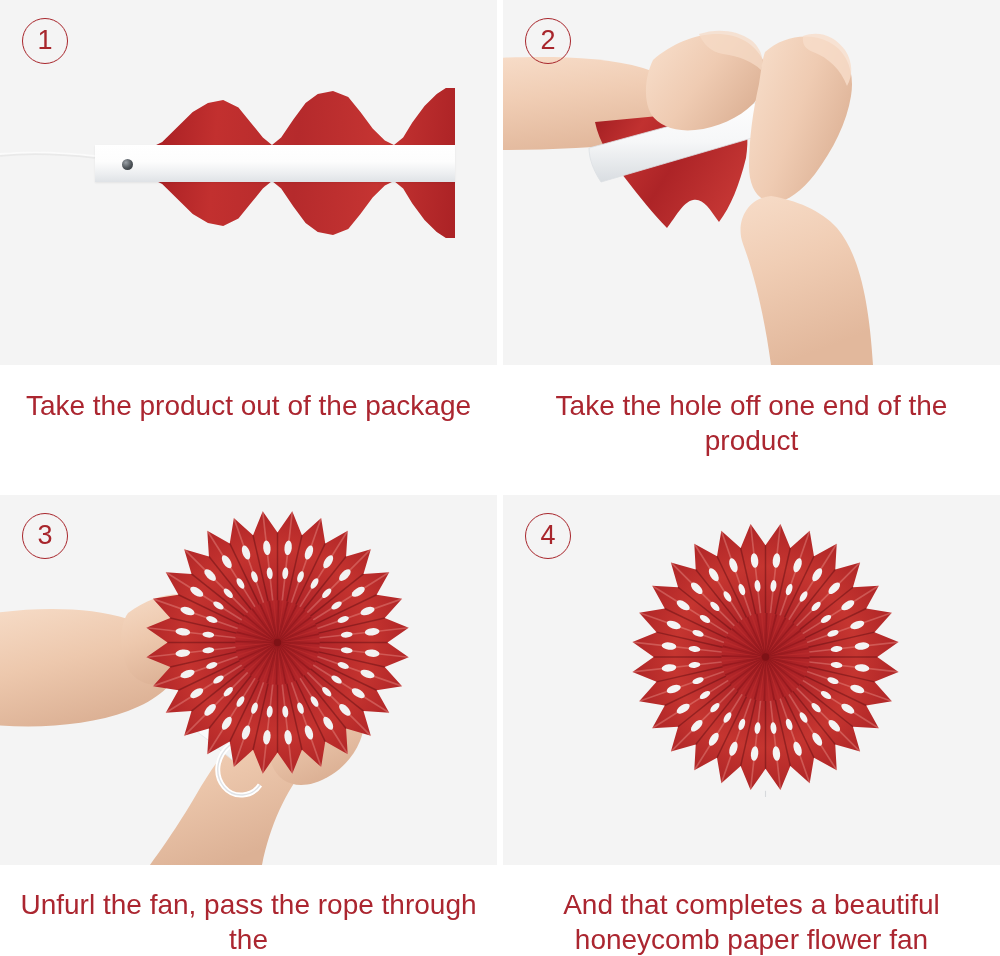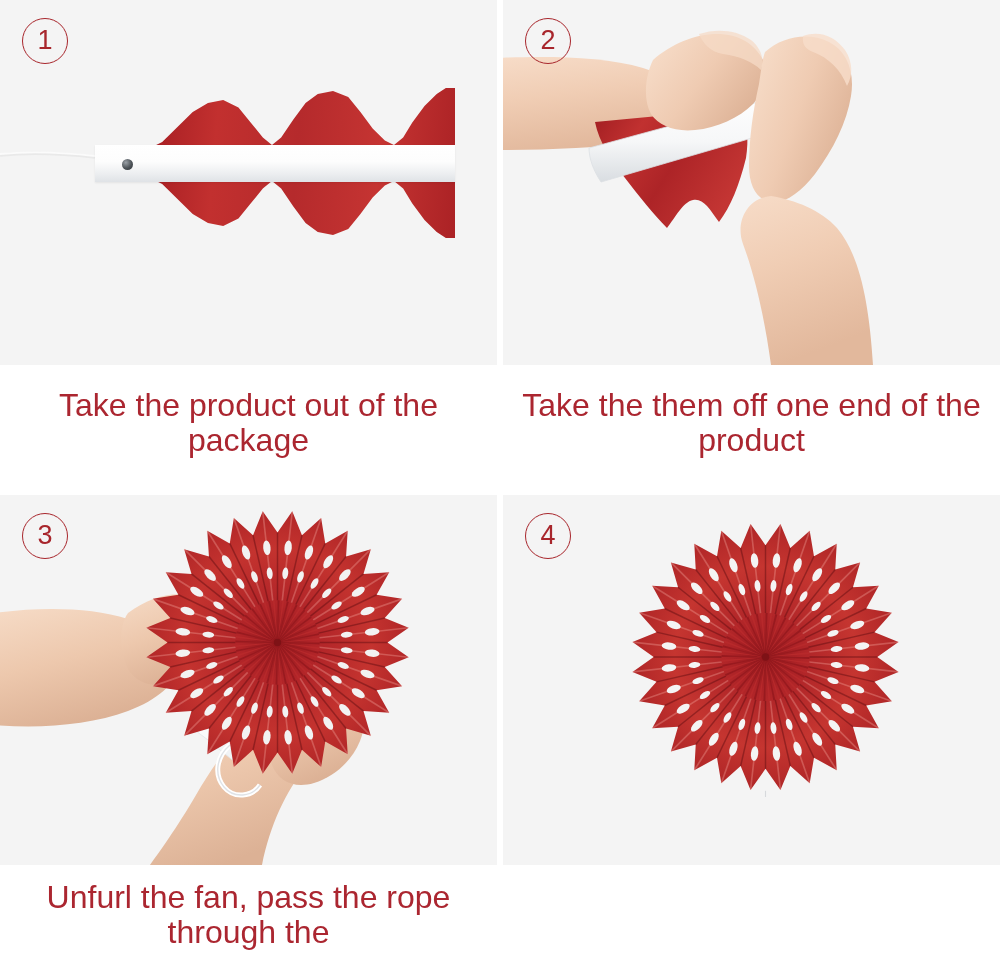--- a/index.html
+++ b/index.html
@@ -54,27 +54,27 @@
     text-align: center;
     font-family: "Liberation Sans", sans-serif;
     z-index: 40;
     background: transparent;
   }
 
   
   .caption {
     text-align: center;
     color: #ab2630;
-    font-size: 32px;
+    font-size: 28px;
     line-height: 35px;
     font-family: "Liberation Sans", sans-serif;
     padding: 0 10px;
   }
   .cell-r1 .caption { margin-top: 23px; }
-  .cell-r2 .caption { margin-top: 15px; }
+  .cell-r2 .caption { margin-top: 22px; }
 
   
   .folded-product {
     position: absolute;
     left: 95px;
     top: 88px;
     width: 360px;
     height: 150px;
   }
   .folded-red {
@@ -197,21 +197,21 @@
                  C344,122 330,150 312,174 C298,192 282,204 268,202
                  C254,200 246,186 246,166 C246,140 250,110 256,84 C258,72 259,60 262,52 Z" fill="url(#skinB)"></path>
         <path d="M300,36 C316,30 332,36 342,50 C350,62 350,76 344,86
                  C338,70 326,58 310,52 C302,49 299,44 300,36 Z" fill="#f7ddca" opacity="0.8"></path>
 
         <path d="M268,196 C292,200 318,210 334,228 C356,254 366,300 370,365
                  L268,365 C262,320 252,276 240,244 C232,222 244,198 268,196 Z" fill="url(#skinA)"></path>
       </svg>
     </div>
 
-    <div class="caption">Take the them off one end of the product</div>
+    <div class="caption">Take the hole off one end of the product</div>
   </div>
 
   <div class="step-cell cell-r2 cell-c1">
     <div class="photo-panel">
 
       <div class="step-badge">3</div>
 
       <svg class="svg-layer" viewBox="0 0 497 370">
         <defs>
           <linearGradient id="skinC" x1="0" y1="0" x2="0.4" y2="1">
@@ -615,15 +615,19 @@
               <path d="M149.5,147.9L139.3,103.2L141.5,102.8Z" fill="#981a1f"></path>
               <path d="M149.8,147.8L144.6,102.3L146.9,102.1Z" fill="#b7292b"></path>
               <circle cx="150" cy="150" r="4" fill="#7e1216"></circle>
             </g>
 
           <path d="M150,296 L150,316" stroke="#d7d9dc" stroke-width="1.2" fill="none"></path>
         </svg>
       </div>
     </div>
 
+    <div class="caption">
+      <span>And that completes a beautiful</span><br>
+      <span>honeycomb paper flower fan</span>
+    </div>
   </div>
 
 </div>
 
 </body></html>

